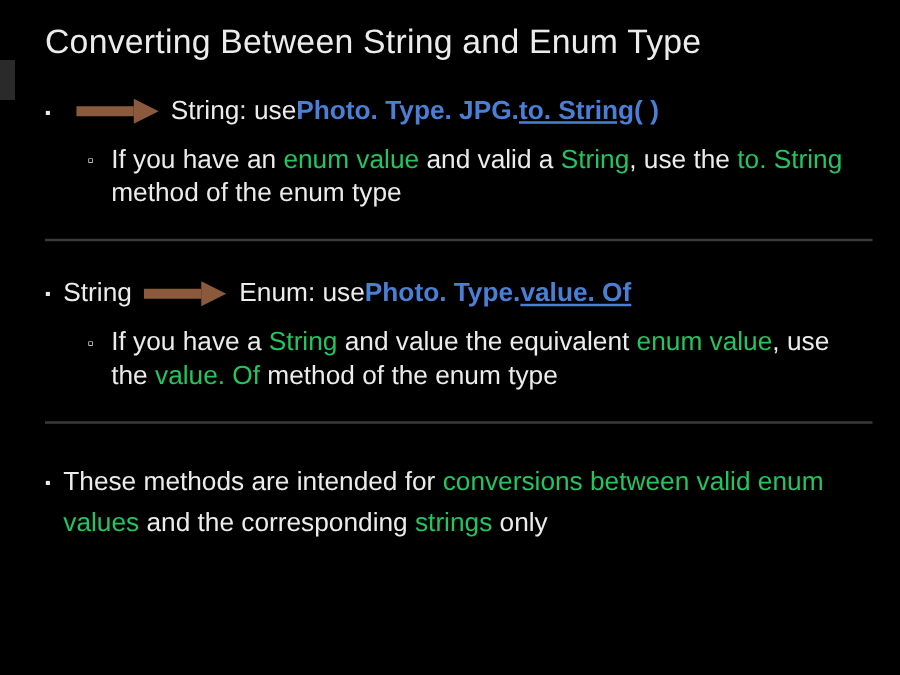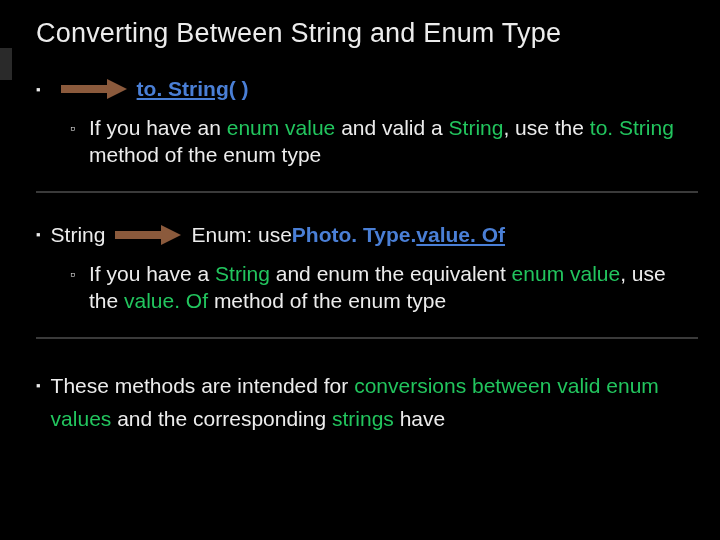--- a/index.html
+++ b/index.html
@@ -111,20 +111,22 @@
   <h1 class="title">Converting Between String and Enum Type</h1>
 
   <div class="bullet-row nowrap">
     <span class="blk">▪</span>
     <span class="arrow">
       <svg width="66" height="20" viewBox="0 0 66 20">
         <rect x="0" y="6" width="46" height="8" fill="#8b5a3c"></rect>
         <polygon points="46,0 66,10 46,20" fill="#8b5a3c"></polygon>
       </svg>
     </span>
+    <span class="txt">String: use  </span>
+    <span class="txt blue-bold">Photo. Type. JPG. </span>
       <span class="txt blue-bold-u">to. String</span>
       <span class="txt blue-bold"> ( )</span>
   </div>
 
   <div class="sub-row">
     <span class="hollow">▫</span>
     <span class="sub-txt">
       <span>If you have an </span><span class="olive">enum value</span><span> and valid a </span><span class="olive">String</span><span>, use the </span><span class="olive">to. String</span><span> method of the enum type</span>
     </span>
   </div>
@@ -141,26 +143,26 @@
       </svg>
     </span>
     <span class="txt">Enum:  use  </span>
     <span class="txt blue-bold">Photo. Type. </span>
       <span class="txt blue-bold-u">value. Of</span>
   </div>
 
   <div class="sub-row">
     <span class="hollow">▫</span>
     <span class="sub-txt">
-      <span>If you have a </span><span class="olive">String</span><span> and enum the equivalent </span><span class="olive">enum value</span><span>, use the </span><span class="olive">value. Of</span><span> method of the enum type</span>
+      <span>If you have a </span><span class="olive">String</span><span> and value the equivalent </span><span class="olive">enum value</span><span>, use the </span><span class="olive">value. Of</span><span> method of the enum type</span>
     </span>
   </div>
 
   <hr class="divider">
 
   <div class="last-block">
     <span class="blk">▪</span>
     <span class="txt2">
-      <span>These methods are intended for </span><span class="olive">conversions between valid enum values</span><span> and the corresponding </span><span class="olive">strings</span><span> have</span>
+      <span>These methods are intended for </span><span class="olive">conversions between valid enum values</span><span> and the corresponding </span><span class="olive">strings</span><span> only</span>
     </span>
   </div>
 
 </div>
 
 </body></html>

